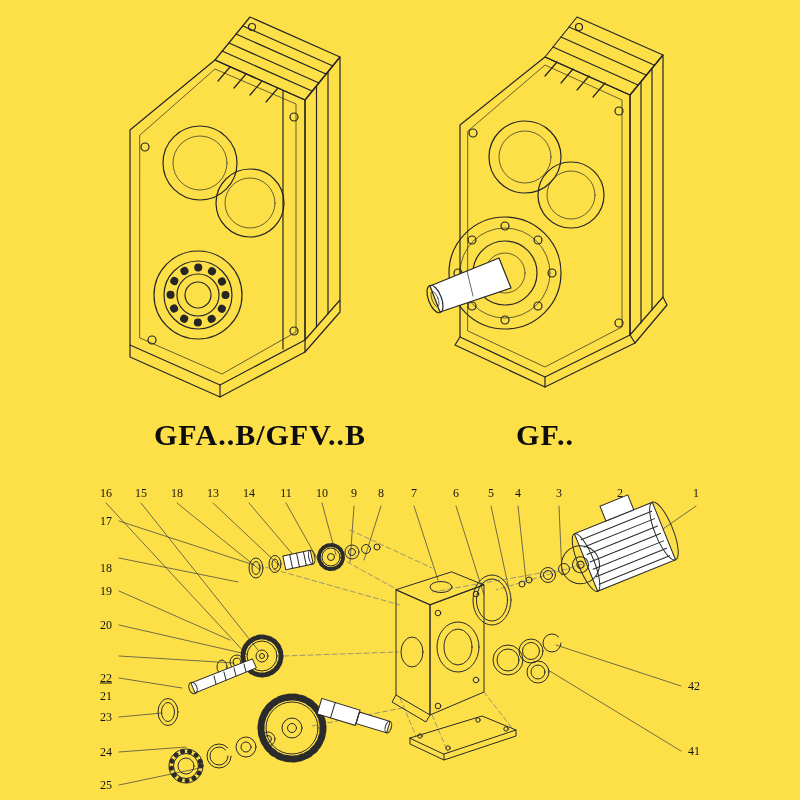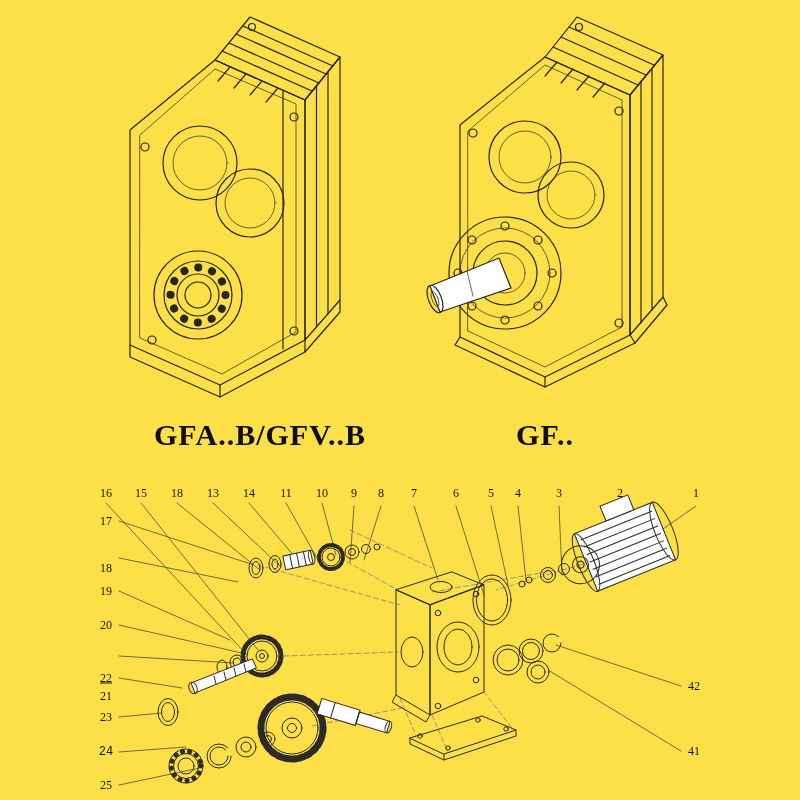--- a/index.html
+++ b/index.html
@@ -346,19 +346,19 @@
   <span class="num" style="left:620px;top:493px;">2</span>
   <span class="num" style="left:696px;top:493px;">1</span>
 
   <span class="num" style="left:106px;top:521px;">17</span>
   <span class="num" style="left:106px;top:558px;margin-top:10px;">18</span>
   <span class="num" style="left:106px;top:591px;text-align:center;">19</span>
   <span class="num" style="left:106px;top:625px;">20</span>
   <span class="num" style="left:106px;top:656px;margin-top:40px;">21</span>
   <span class="num" style="left:106px;top:678px;text-decoration:underline;">22</span>
   <span class="num" style="left:106px;top:717px;">23</span>
-  <span class="num" style="left:106px;top:752px;font-family:Liberation Mono, monospace;">24</span>
+  <span class="num" style="left:106px;top:752px;">24</span>
   <span class="num" style="left:106px;top:785px;">25</span>
 
   <span class="num" style="left:694px;top:686px;">42</span>
   <span class="num" style="left:694px;top:751px;">41</span>
 
 </div>
 
 </body></html>

